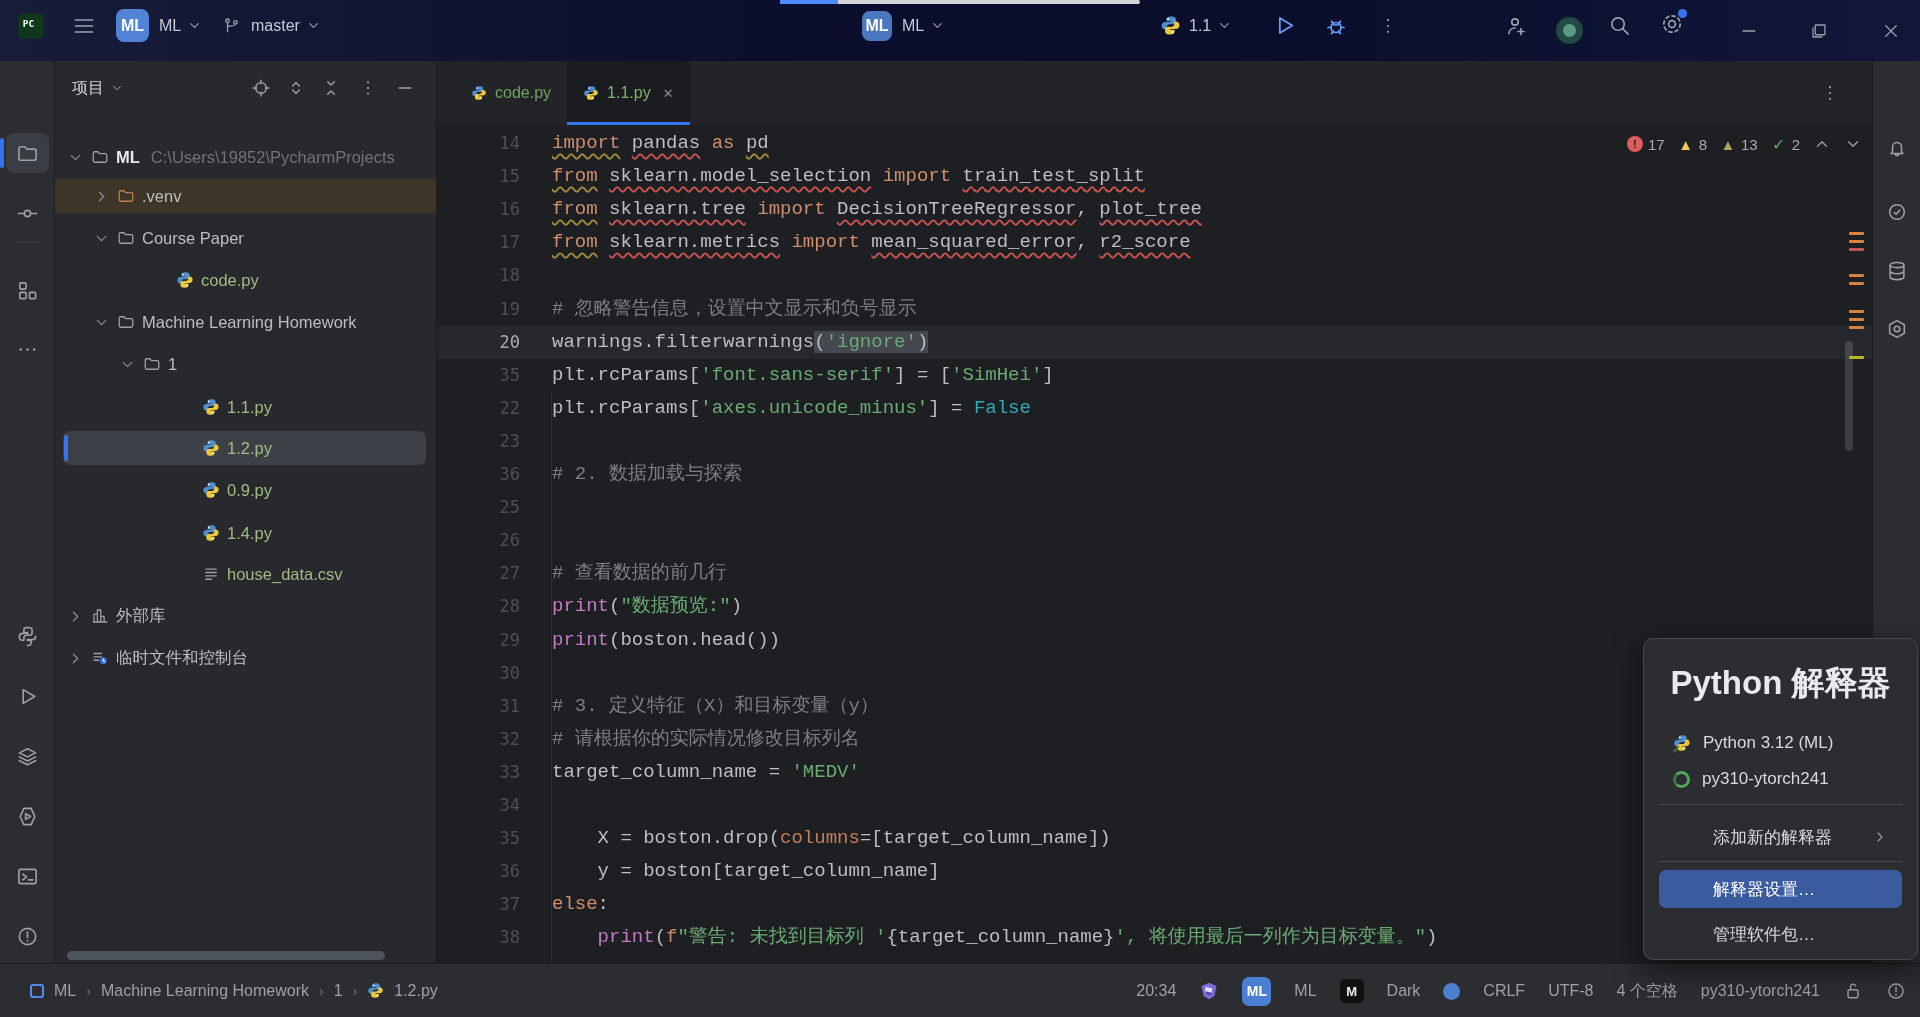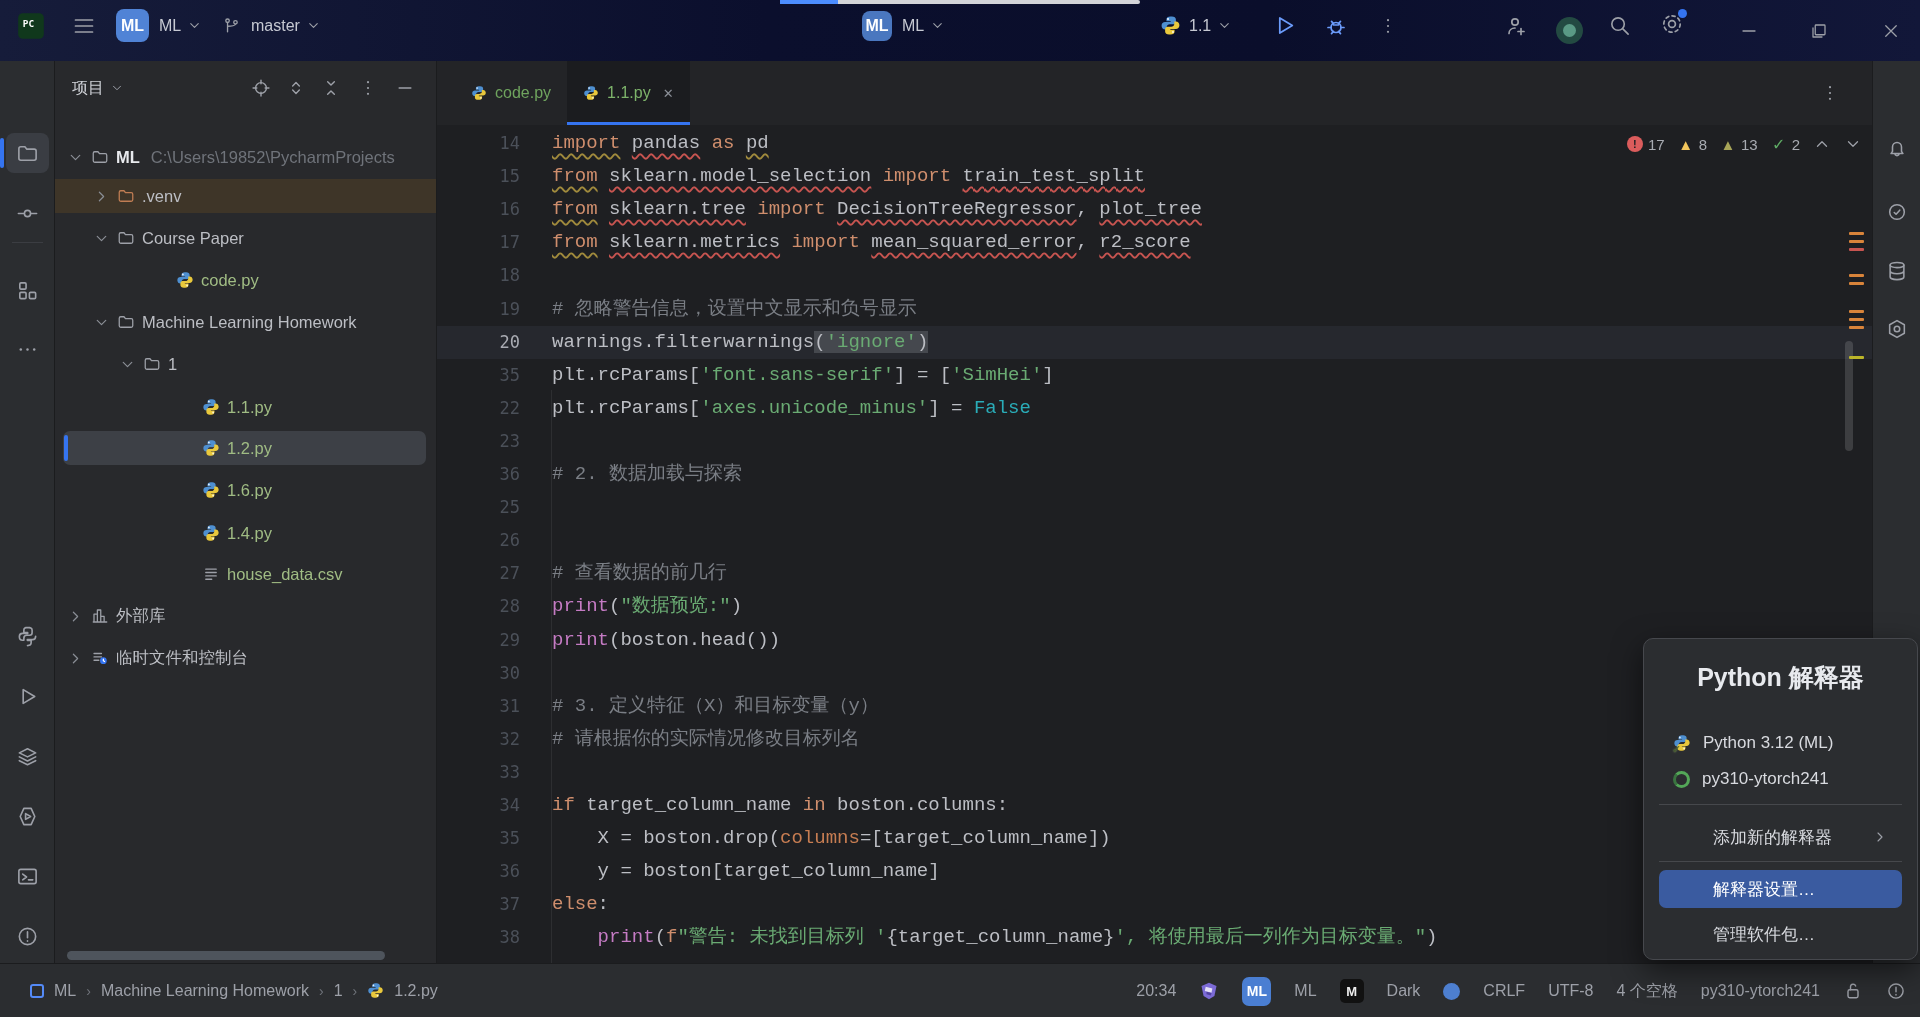--- a/index.html
+++ b/index.html
@@ -90,21 +90,21 @@
   .sym.warning{color:#F2C55C;font-size:15px;}
   .sym.weak{color:#A8A558;font-size:15px;}
   .sym.ok{color:#5FAD65;font-size:16px;}
   .insp-nav{width:18px;height:18px;}
   .stripe-mark{position:absolute;left:1412px;width:15px;height:3px;border-radius:1px;}
   #vscroll{position:absolute;left:1408px;top:280px;width:8px;height:110px;border-radius:4px;background:rgba(255,255,255,.14);}
 
   
   #popup{position:absolute;left:1643px;top:638px;width:275px;height:322px;background:#2B2D30;border:1px solid #46484D;
     border-radius:10px;box-shadow:0 10px 30px rgba(0,0,0,.55);z-index:50;}
-  #popup-title{position:absolute;left:0;top:22px;width:100%;text-align:center;font-size:25px;font-weight:bold;color:#E8EAEE;}
+  #popup-title{position:absolute;left:0;top:22px;width:100%;text-align:center;font-size:33px;font-weight:bold;color:#E8EAEE;}
   .pp-item{position:absolute;left:15px;right:15px;height:36px;display:flex;align-items:center;gap:12px;padding-left:14px;font-size:17px;color:#D8DADF;}
   .pp-item .fico{width:18px;height:18px;flex:none;}
   .pp-div{position:absolute;left:15px;right:15px;height:1px;background:#46484C;}
   .pp-action{position:absolute;left:15px;right:15px;height:38px;display:flex;align-items:center;padding-left:54px;font-size:17px;color:#D8DADF;border-radius:7px;}
   .pp-action.sel{background:#3A5BA0;color:#fff;}
   .pp-action .chev-r{position:absolute;right:14px;width:16px;height:16px;color:#9DA0A8;}
   .py-check{position:relative;}
   .py-check::after{content:"✓";position:absolute;left:-1px;bottom:-4px;font-size:11px;font-weight:bold;color:#2F3A2F;text-shadow:0 0 2px #9DBB6A;color:#44582F;}
   .conda-ring{width:17px;height:17px;border:3px solid #53A758;border-radius:50%;border-left-color:#3A7440;}
 
@@ -509,21 +509,21 @@
       <div class="row green" style="top: 412px; --pad: 116px;">
         <span class="spacer"></span>
         <span class="icon fico" style="height: 18px; width: 18px;">
           <svg viewBox="0 0 16 16">
             <path fill="#4E8FD0" d="M7.9 1.2c-1.9 0-3 .9-3 2.3v1.3h3.2v.6H3.9c-1.5 0-2.7 1-2.7 2.8 0 1.8 1.2 2.9 2.7 2.9h1.2V9.4c0-1.3 1.1-2.3 2.4-2.3h2.7c1.1 0 1.9-.9 1.9-2V3.5c0-1.4-1.2-2.3-3-2.3z"></path>
             <circle cx="6.1" cy="3.1" r=".8" fill="#E8F1FA"></circle>
             <path fill="#E9C83C" d="M8.1 14.8c1.9 0 3-.9 3-2.3v-1.3H7.9v-.6h4.2c1.5 0 2.7-1 2.7-2.8 0-1.8-1.2-2.9-2.7-2.9h-1.2v1.7c0 1.3-1.1 2.3-2.4 2.3H5.8c-1.1 0-1.9.9-1.9 2v1.6c0 1.4 1.2 2.3 3 2.3z"></path>
             <circle cx="9.9" cy="12.9" r=".8" fill="#FDF6DC"></circle>
           </svg>
         </span>
-        <span class="lbl">1.6.py</span>
+        <span class="lbl">0.9.py</span>
       </div>
       <div class="row green" style="top: 455px; --pad: 116px;">
         <span class="spacer"></span>
         <span class="icon fico" style="height: 18px; width: 18px;">
           <svg viewBox="0 0 16 16">
             <path fill="#4E8FD0" d="M7.9 1.2c-1.9 0-3 .9-3 2.3v1.3h3.2v.6H3.9c-1.5 0-2.7 1-2.7 2.8 0 1.8 1.2 2.9 2.7 2.9h1.2V9.4c0-1.3 1.1-2.3 2.4-2.3h2.7c1.1 0 1.9-.9 1.9-2V3.5c0-1.4-1.2-2.3-3-2.3z"></path>
             <circle cx="6.1" cy="3.1" r=".8" fill="#E8F1FA"></circle>
             <path fill="#E9C83C" d="M8.1 14.8c1.9 0 3-.9 3-2.3v-1.3H7.9v-.6h4.2c1.5 0 2.7-1 2.7-2.8 0-1.8-1.2-2.9-2.7-2.9h-1.2v1.7c0 1.3-1.1 2.3-2.4 2.3H5.8c-1.1 0-1.9.9-1.9 2v1.6c0 1.4 1.2 2.3 3 2.3z"></path>
             <circle cx="9.9" cy="12.9" r=".8" fill="#FDF6DC"></circle>
           </svg>
@@ -676,24 +676,24 @@
       <div class="code-line" style="top: 564.7px;">
         <span class="ln">31</span>
         <span class="lt"><span class="tk-c"># 3. 定义特征（X）和目标变量（y）</span></span>
       </div>
       <div class="code-line" style="top: 597.8px;">
         <span class="ln">32</span>
         <span class="lt"><span class="tk-c"># 请根据你的实际情况修改目标列名</span></span>
       </div>
       <div class="code-line" style="top: 630.9px;">
         <span class="ln">33</span>
+        <span class="lt"><span class="tk-d">target_column_name = </span><span class="tk-s">'MEDV'</span></span>
       </div>
       <div class="code-line" style="top: 664px;">
         <span class="ln">34</span>
-        <span class="lt"><span class="tk-k">if</span><span class="tk-d"> target_column_name </span><span class="tk-k">in</span><span class="tk-d"> boston.columns:</span></span>
       </div>
       <div class="code-line" style="top: 697.1px;">
         <span class="ln">35</span>
         <span class="lt"><span class="tk-d">    X = boston.drop(</span><span class="tk-p">columns</span><span class="tk-d">=[target_column_name])</span></span>
       </div>
       <div class="code-line" style="top: 730.2px;">
         <span class="ln">36</span>
         <span class="lt"><span class="tk-d">    y = boston[target_column_name]</span></span>
       </div>
       <div class="code-line" style="top: 763.3px;">

